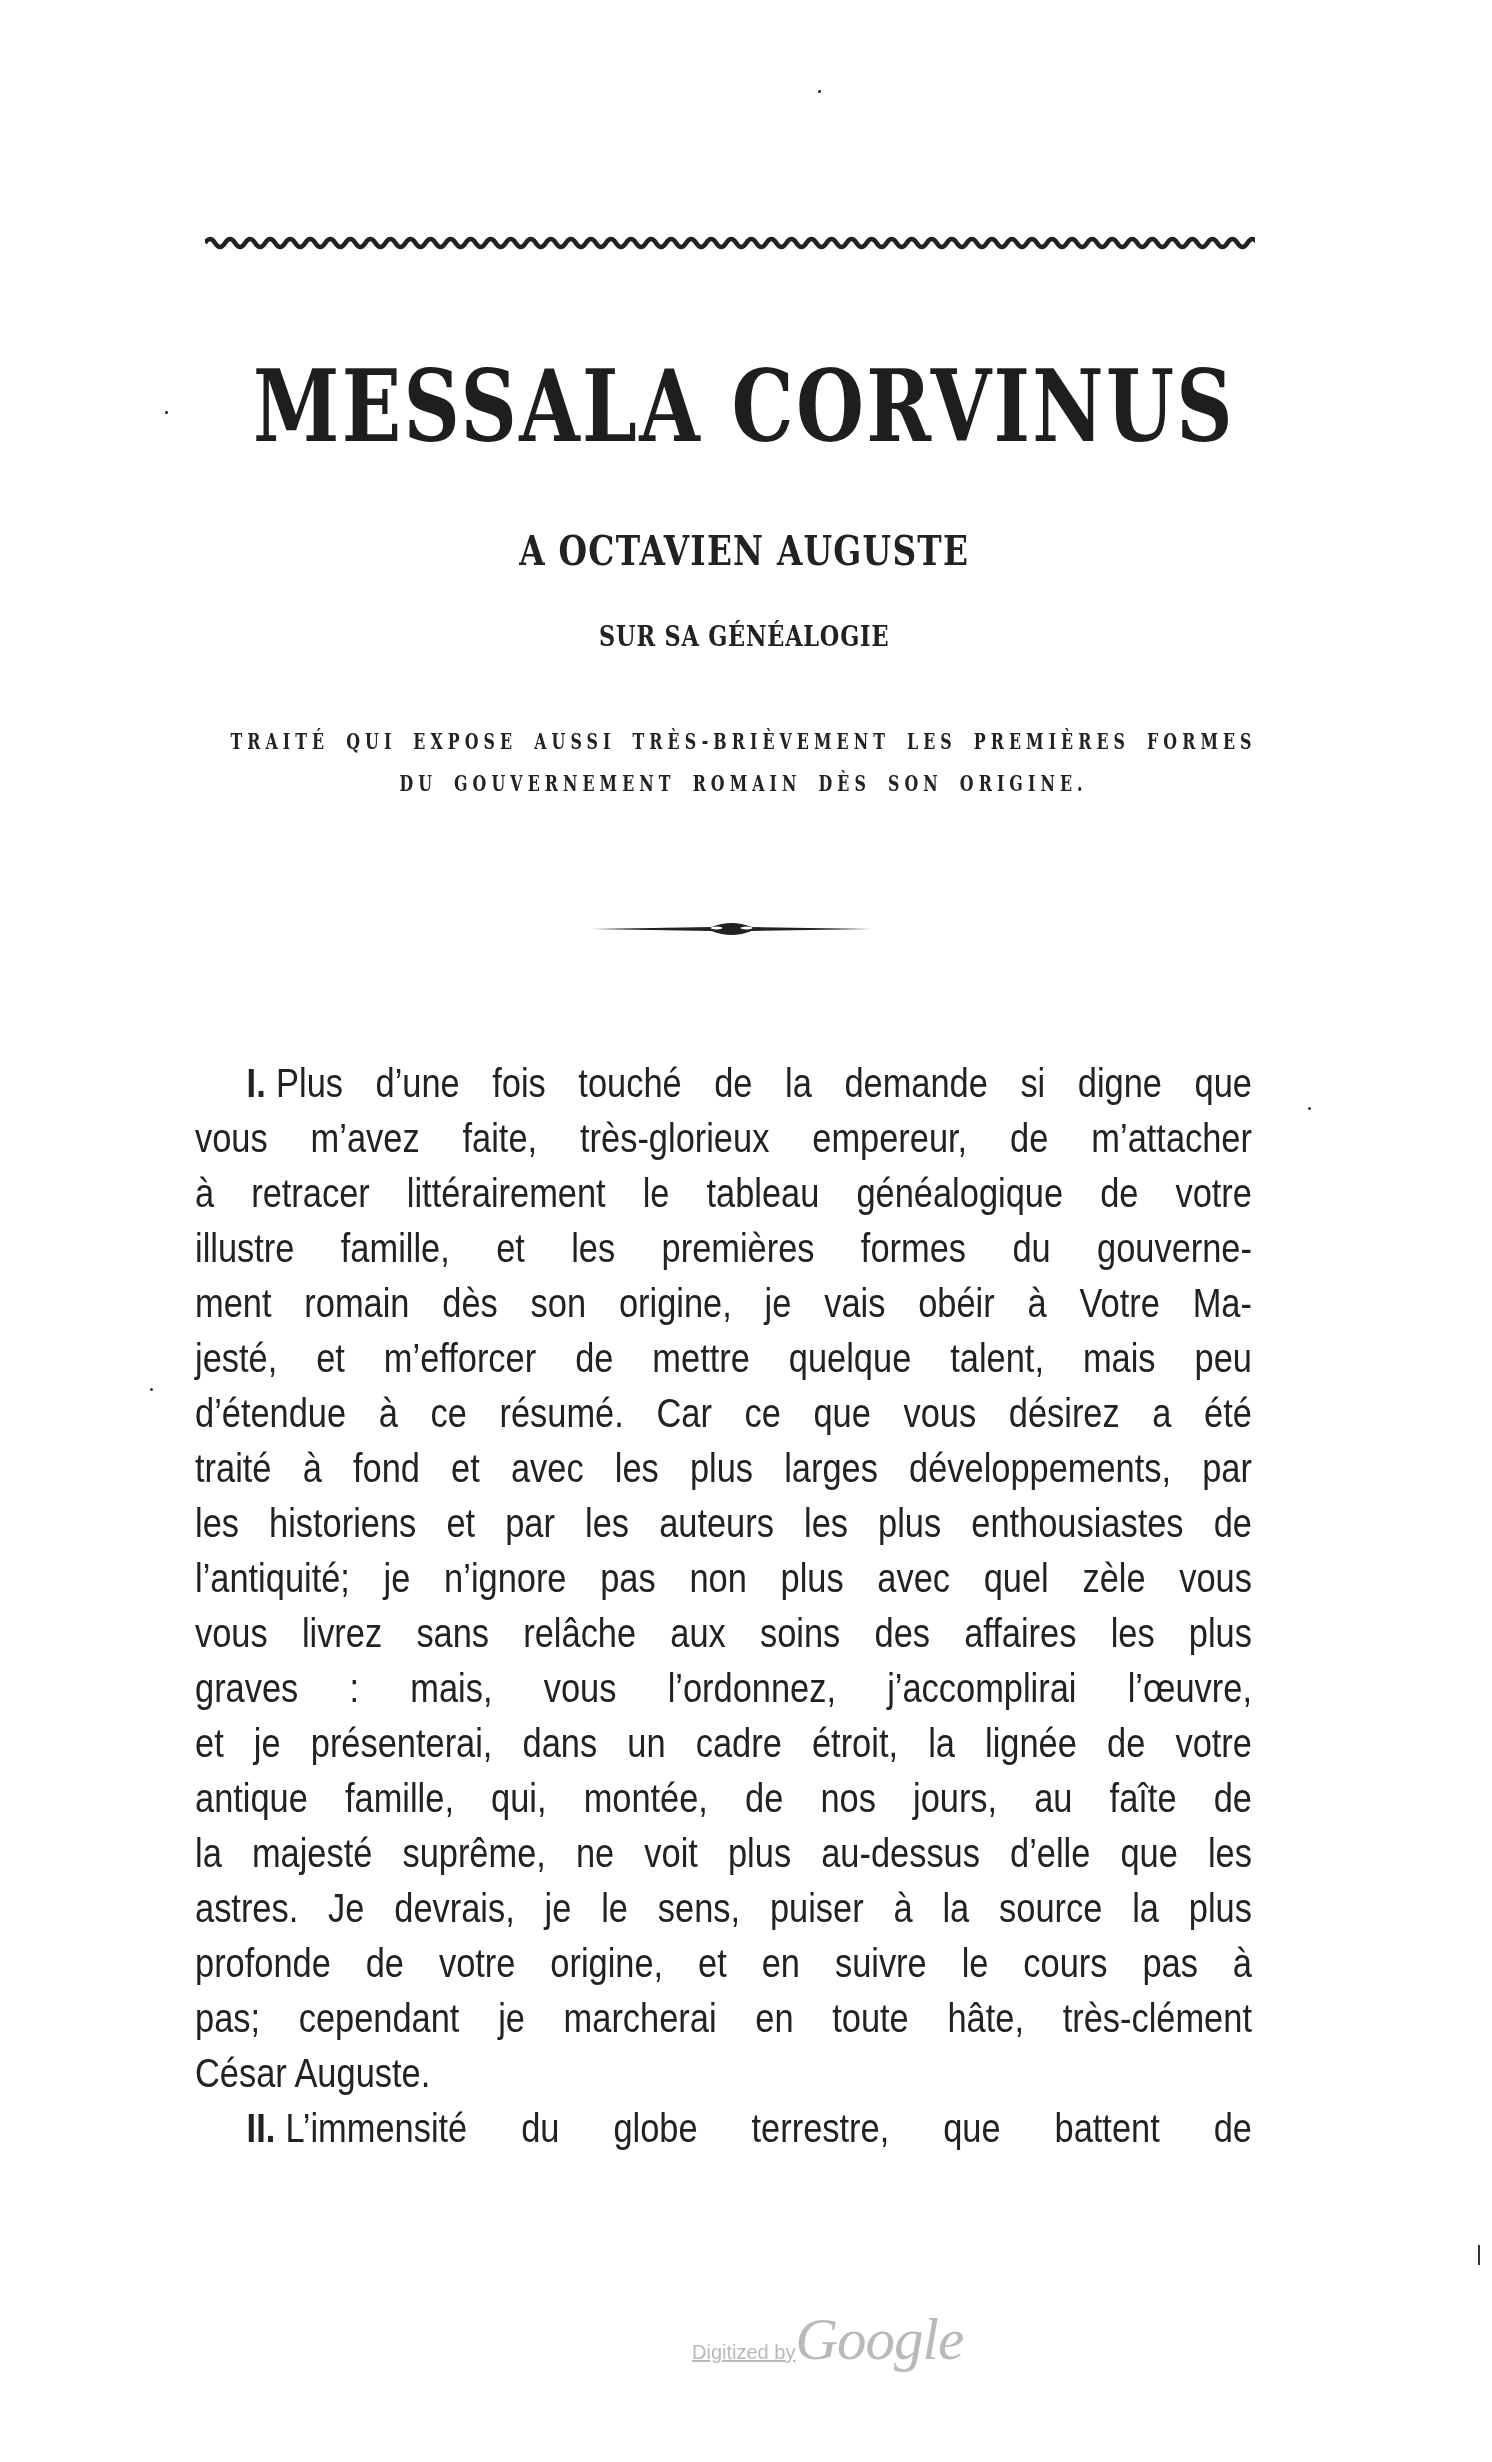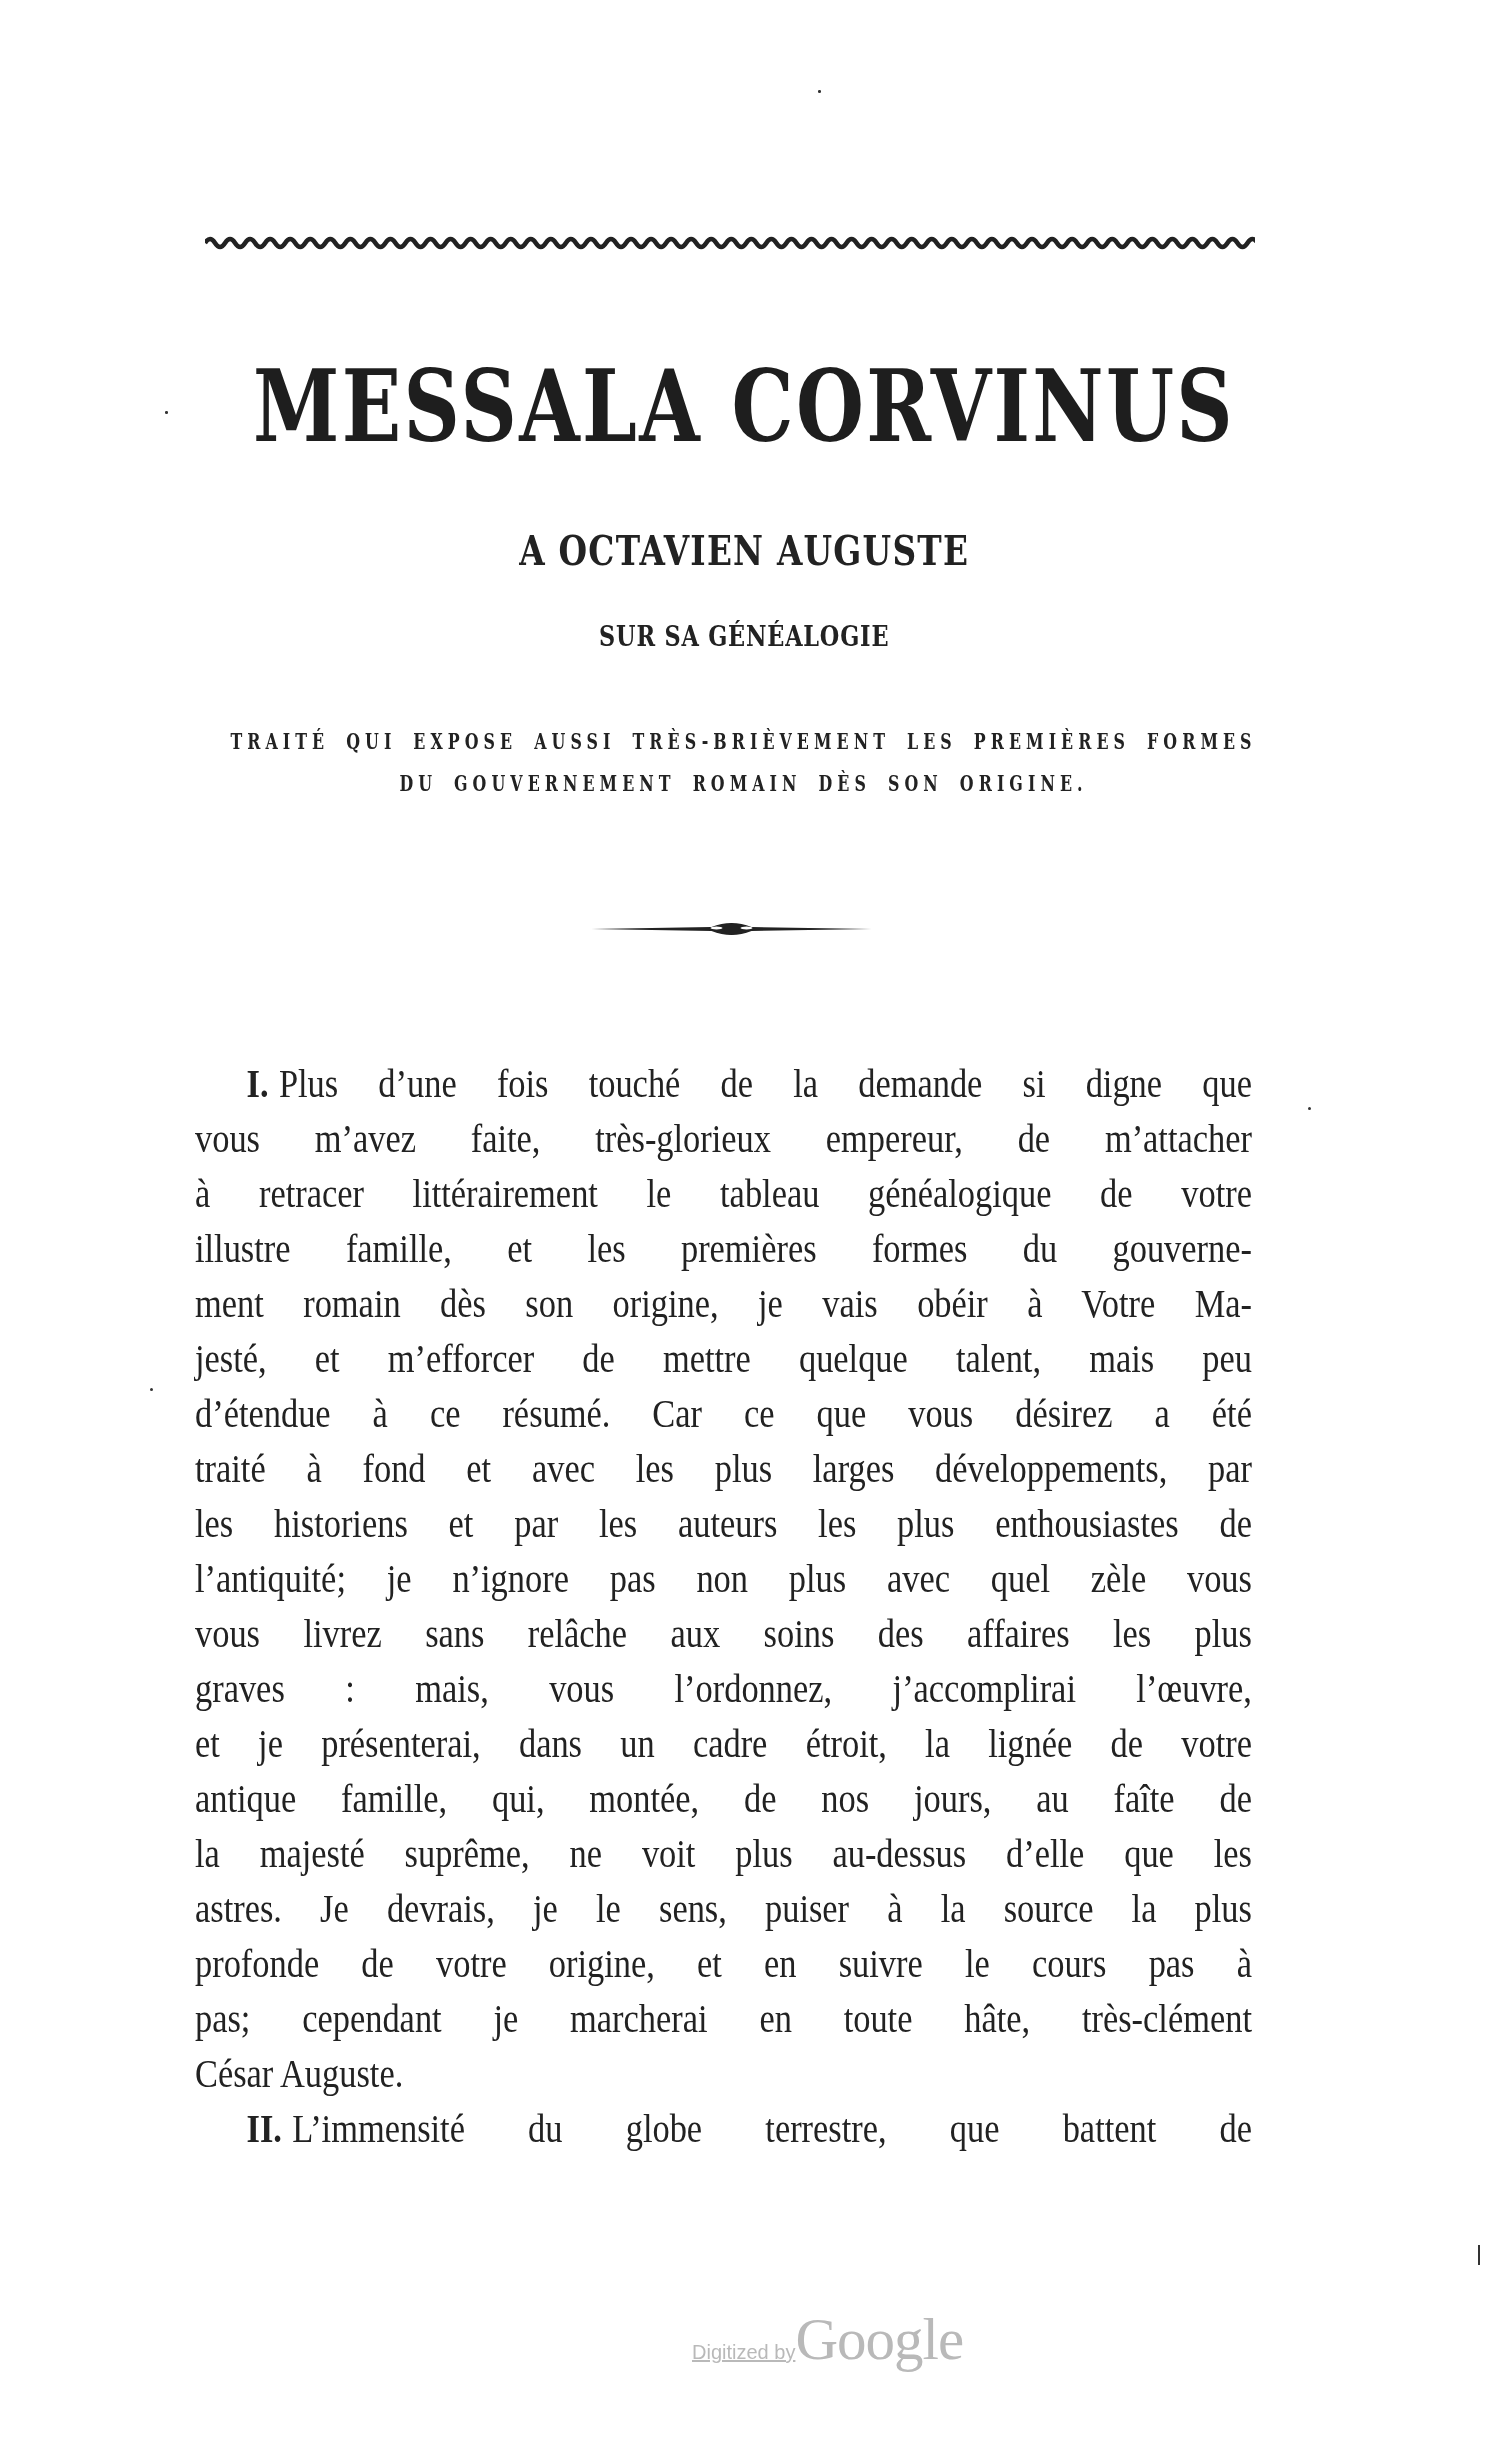--- a/index.html
+++ b/index.html
@@ -6,28 +6,28 @@
   body { width: 1492px; height: 2462px; position: relative; overflow: hidden; color: #222222; font-family: "DejaVu Serif", serif; }
   .abs { position: absolute; }
   .wavy-rule { left: 205px; top: 232px; width: 1050px; height: 20px; }
   .title { left: 0; width: 1492px; top: 351px; text-align: center; font-family: "DejaVu Serif", serif; font-weight: bold; font-size: 100px; line-height: 110px; letter-spacing: 3px; transform: scaleX(0.78); transform-origin: 737px 0; color: #1e1e1e; }
   .subtitle { left: 0; width: 1492px; top: 526px; text-align: center; font-weight: bold; font-size: 41px; line-height: 50px; letter-spacing: 1.5px; transform: scaleX(0.8); transform-origin: 737px 0; }
   .subsub { left: 0; width: 1492px; top: 619px; text-align: center; font-weight: bold; font-size: 28px; line-height: 35px; letter-spacing: 1px; transform: scaleX(0.8); transform-origin: 737px 0; }
   .smallcaps { left: 0; width: 1492px; text-align: center; font-weight: bold; font-size: 22px; line-height: 30px; letter-spacing: 7px; word-spacing: 9px; transform: scaleX(0.72); transform-origin: 737px 0; }
   .sc1 { top: 726px; }
   .sc2 { top: 768px; }
   .ornament { left: 581px; top: 916px; width: 301px; height: 25px; }
-  .body-text { left: 195px; width: 1057px; top: 1056px; font-family: Liberation Serif, serif; font-size: 40px; line-height: 55px; }
+  .body-text { left: 195px; width: 1057px; top: 1056px; font-family: Liberation Sans, sans-serif; font-size: 40px; line-height: 55px; }
   .line { display: block; white-space: nowrap; text-align: justify; text-align-last: justify; height: 55px; transform: scaleX(0.86); transform-origin: 0 0; width: 1229px; }
   .line.last { text-align-last: left; }
   .indent { padding-left: 60px; box-sizing: border-box; }
   .numeral { font-weight: bold; margin-right: 12px; }
   .google { left: 692px; top: 2305px; height: 60px; color: #b9b9b9; font-family: "Liberation Sans", sans-serif; }
   .google .digitized { font-size: 20px; vertical-align: baseline; text-decoration: underline; }
-  .google .brand { font-family: "Liberation Serif", serif; font-size: 59px; letter-spacing: -1px; vertical-align: baseline; }
+  .google .brand { font-family: "Liberation Serif", serif; font-size: 59px; letter-spacing: -1px; vertical-align: baseline; font-style: italic; }
   .speck { position: absolute; background: #333; border-radius: 50%; }
 </style>
 </head>
 <body>
 
 <svg class="abs wavy-rule" viewBox="0 0 2095 40" preserveAspectRatio="none">
   <path d="M0 22 q 10 -16 20 0 t 20 0 t 20 0 t 20 0 t 20 0 t 20 0 t 20 0 t 20 0 t 20 0 t 20 0 t 20 0 t 20 0 t 20 0 t 20 0 t 20 0 t 20 0 t 20 0 t 20 0 t 20 0 t 20 0 t 20 0 t 20 0 t 20 0 t 20 0 t 20 0 t 20 0 t 20 0 t 20 0 t 20 0 t 20 0 t 20 0 t 20 0 t 20 0 t 20 0 t 20 0 t 20 0 t 20 0 t 20 0 t 20 0 t 20 0 t 20 0 t 20 0 t 20 0 t 20 0 t 20 0 t 20 0 t 20 0 t 20 0 t 20 0 t 20 0 t 20 0 t 20 0 t 20 0 t 20 0 t 20 0 t 20 0 t 20 0 t 20 0 t 20 0 t 20 0 t 20 0 t 20 0 t 20 0 t 20 0 t 20 0 t 20 0 t 20 0 t 20 0 t 20 0 t 20 0 t 20 0 t 20 0 t 20 0 t 20 0 t 20 0 t 20 0 t 20 0 t 20 0 t 20 0 t 20 0 t 20 0 t 20 0 t 20 0 t 20 0 t 20 0 t 20 0 t 20 0 t 20 0 t 20 0 t 20 0 t 20 0 t 20 0 t 20 0 t 20 0 t 20 0 t 20 0 t 20 0 t 20 0 t 20 0 t 20 0 t 20 0 t 20 0 t 20 0 t 20 0 t 20 0 t 20 0 t 20 0 t 20 0 t 20 0 t 20 0 t 20 0" fill="none" stroke="#222" stroke-width="9"></path>
 </svg>
 
 <div class="abs title">MESSALA CORVINUS</div>

